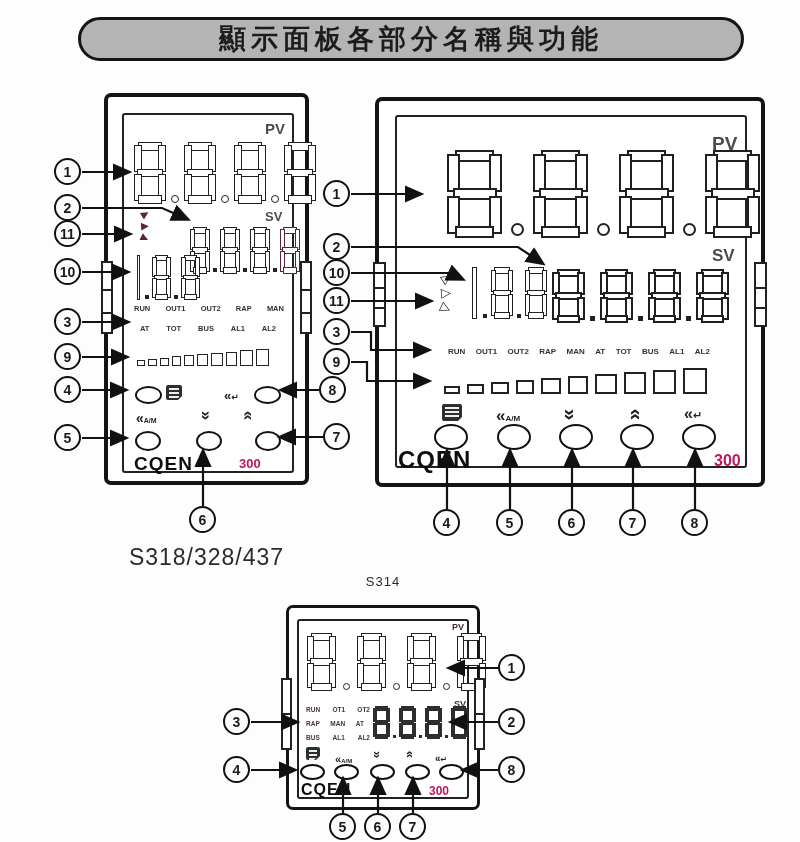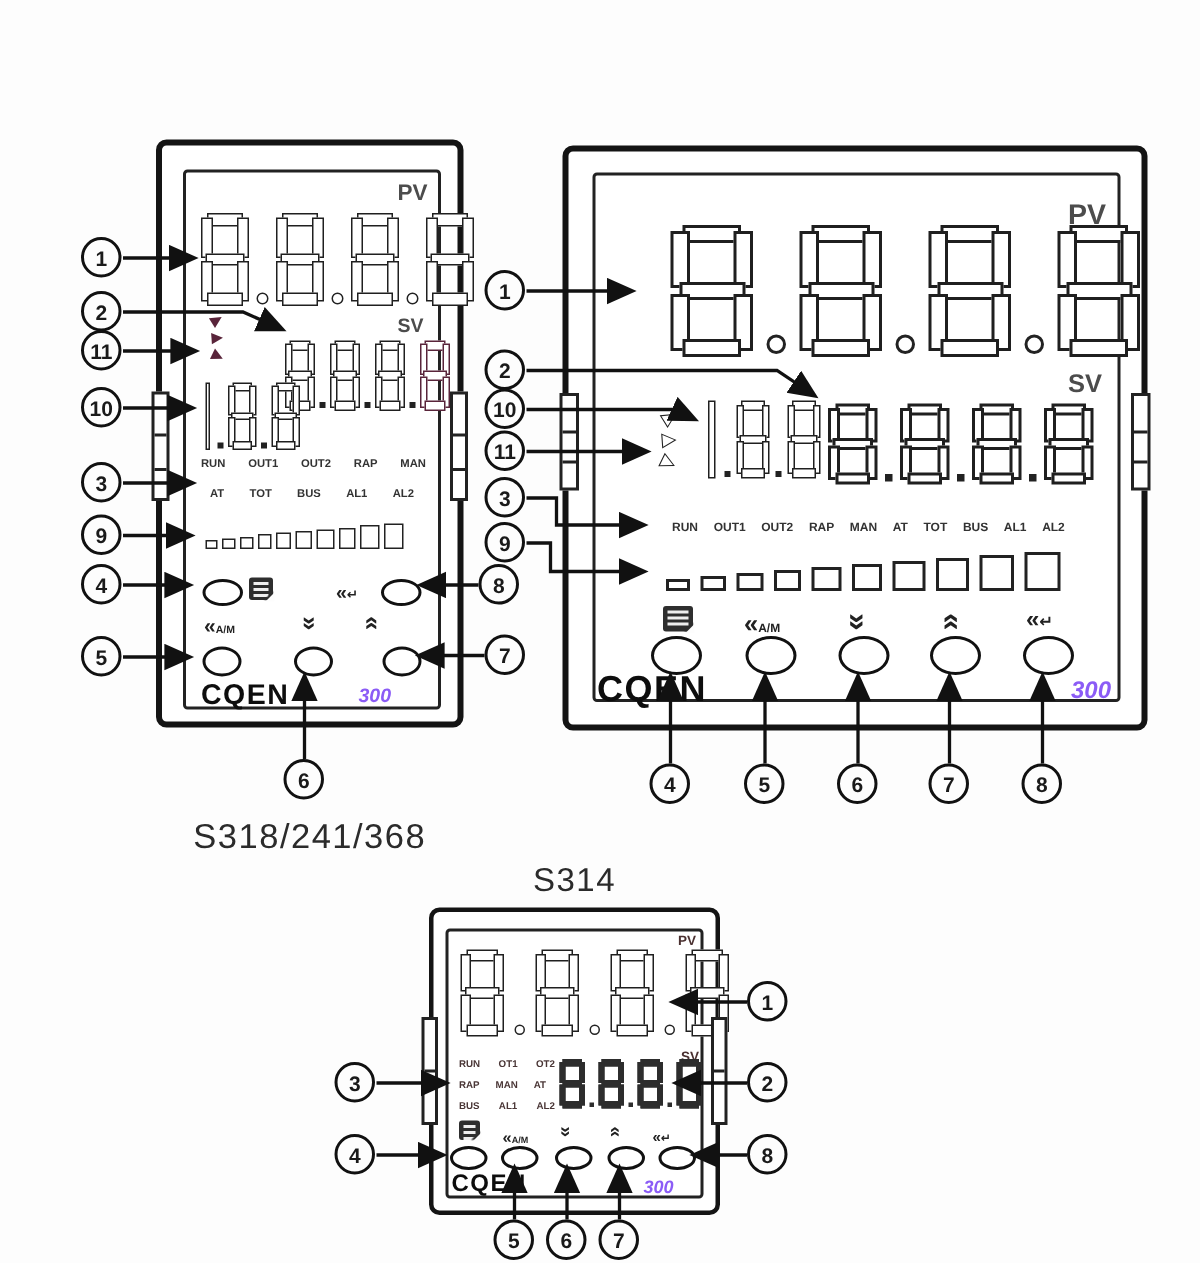--- a/index.html
+++ b/index.html
@@ -10,21 +10,21 @@
             background:#b4b4b4;border:3px solid #141414;border-radius:24px;
             display:flex;align-items:center;justify-content:center;
             font-size:27px;font-weight:700;letter-spacing:5px;color:#1c1c1c;}
   
   .dev{position:absolute;background:#fff;border:4px solid #141414;border-radius:7px;box-sizing:border-box;}
   .bezel{position:absolute;border:2px solid #222;border-radius:3px;box-sizing:border-box;}
   .tab{position:absolute;background:#fff;border:2px solid #222;box-sizing:border-box;z-index:3;}
   .tab i{display:block;border-bottom:2px solid #222;}
   .plabel{position:absolute;font-weight:700;color:#4c4c4c;line-height:1;}
   .brand{position:absolute;font-weight:800;letter-spacing:1px;color:#0d0d0d;line-height:1;}
-  .mnum{position:absolute;font-weight:700;color:#8b5cf6;line-height:1;font-style:italic;}
+  .mnum{position:absolute;font-weight:700;color:#be185d;line-height:1;}
   .model-label{position:absolute;text-align:center;font-size:23px;color:#2b2b2b;letter-spacing:1px;}
   
   .disp{position:absolute;display:flex;align-items:flex-end;}
   .dg{position:relative;}
   .sg{position:absolute;background:#fff;border:1.7px solid #1f1f1f;box-sizing:border-box;}
   .sg-a{left:14%;right:14%;top:0;height:14%}
   .sg-f{left:0;top:5%;width:24%;height:43%}
   .sg-b{right:0;top:5%;width:24%;height:43%}
   .sg-g{left:10%;right:10%;top:43.5%;height:13%}
   .sg-e{left:0;top:52%;width:24%;height:43%}
@@ -73,20 +73,21 @@
   .co{position:absolute;width:27px;height:27px;box-sizing:border-box;border:2.2px solid #111;border-radius:50%;
       background:#fdfdfd;display:flex;align-items:center;justify-content:center;
       font-size:14px;font-weight:700;z-index:6;}
   #lines{position:absolute;left:0;top:0;z-index:5;pointer-events:none;}
 </style>
 </head>
 <body>
 
 <div id="stage">
 
+  <div class="titlebar">顯示面板各部分名稱與功能</div>
 
   <svg id="lines" width="800" height="842">
     <defs>
       <marker id="ah" markerWidth="10" markerHeight="9" refX="7" refY="4" orient="auto">
         <path d="M0,0 L9,4 L0,8 z" fill="#111"></path>
       </marker>
     </defs>
     <g stroke="#111" stroke-width="2.2" fill="none">
 
       <path d="M82,172 H128" marker-end="url(#ah)"></path>
@@ -293,21 +294,21 @@
     <span class="chev down" style="left:94px;top:310px;font-size:17px;">»</span>
     <span class="chev up" style="left:134px;top:310px;font-size:17px;">»</span>
 
     <div class="oval" style="left:27px;top:334px;width:26px;height:20px;"></div>
     <div class="oval" style="left:88px;top:334px;width:26px;height:20px;"></div>
     <div class="oval" style="left:147px;top:334px;width:26px;height:20px;"></div>
 
     <div class="brand" style="left:26px;top:357px;font-size:19px;">CQEN</div>
     <div class="mnum" style="left:131px;top:360px;font-size:13px;">300</div>
   </div>
-  <div class="model-label" style="left:104px;top:544px;width:205px;">S318/241/368</div>
+  <div class="model-label" style="left:104px;top:544px;width:205px;">S318/328/437</div>
 
   <div class="dev" style="left:375px;top:97px;width:390px;height:390px;">
     <div class="bezel" style="left:16px;top:14px;width:352px;height:353px;"></div>
     <div class="tab" style="left:-6px;top:161px;width:13px;height:65px;">
         <i style="height:38%"></i>
         <i style="height:30%"></i>
       </div>
     <div class="tab" style="left:375px;top:161px;width:13px;height:65px;">
         <i style="height:38%"></i>
         <i style="height:30%"></i>
@@ -468,21 +469,21 @@
     <div class="oval" style="left:55px;top:323px;width:34px;height:26px;"></div>
     <div class="oval" style="left:118px;top:323px;width:34px;height:26px;"></div>
     <div class="oval" style="left:180px;top:323px;width:34px;height:26px;"></div>
     <div class="oval" style="left:241px;top:323px;width:34px;height:26px;"></div>
     <div class="oval" style="left:303px;top:323px;width:34px;height:26px;"></div>
 
     <div class="brand" style="left:19px;top:347px;font-size:24px;">CQEN</div>
     <div class="mnum" style="left:335px;top:352px;font-size:16px;">300</div>
   </div>
 
-  <div class="model-label" style="left:286px;top:574px;width:194px;font-size:22px;">S314</div>
+  <div class="model-label" style="left:286px;top:574px;width:194px;font-size:13px;">S314</div>
   <div class="dev" style="left:286px;top:605px;width:194px;height:205px;border-width:3px;">
     <div class="bezel" style="left:8px;top:11px;width:172px;height:180px;"></div>
     <div class="tab" style="left:-8px;top:70px;width:11px;height:72px;">
         <i style="height:48%"></i>
       </div>
     <div class="tab" style="left:185px;top:70px;width:11px;height:72px;">
         <i style="height:48%"></i>
       </div>
 
     <div class="plabel" style="left:163px;top:15px;font-size:9px;color:#4a3030;">PV</div>

